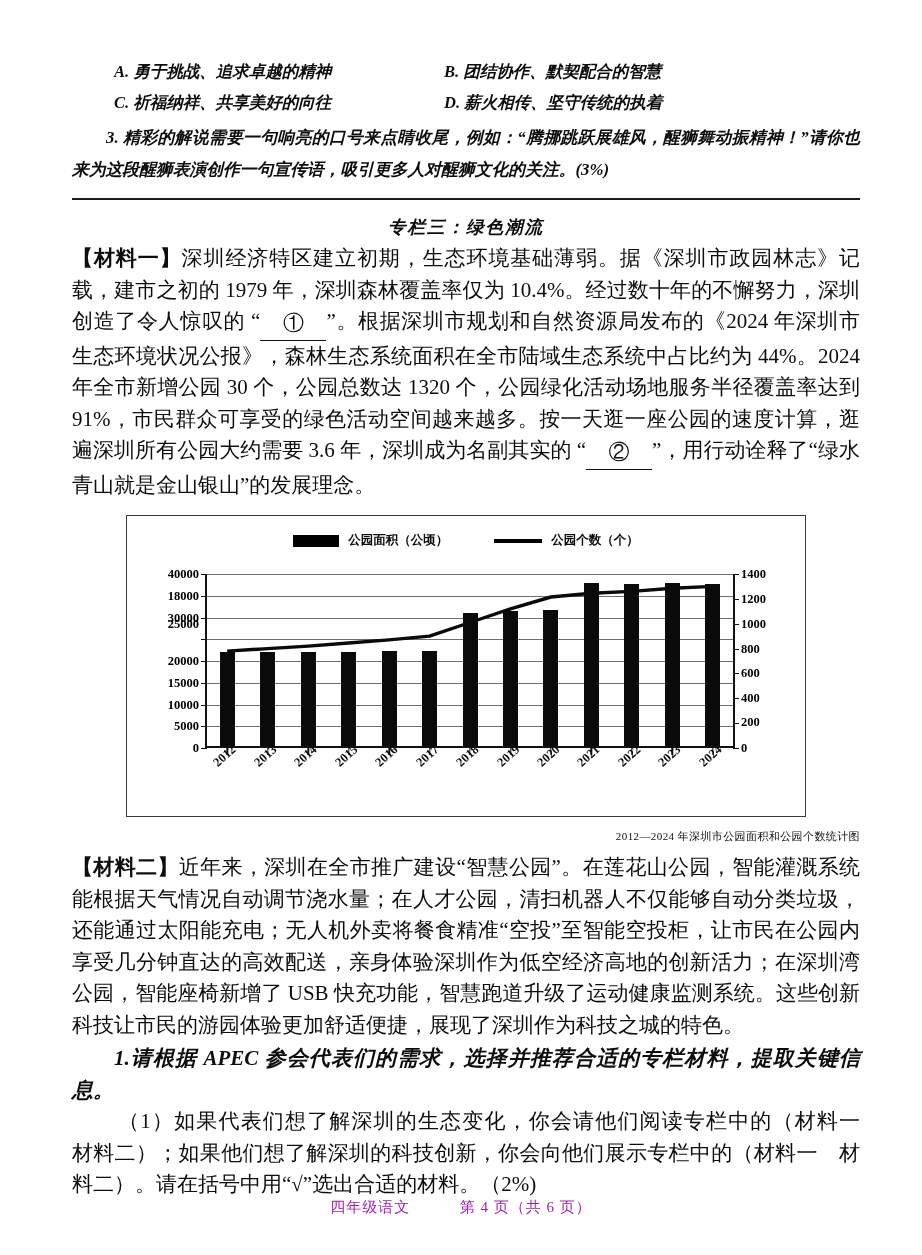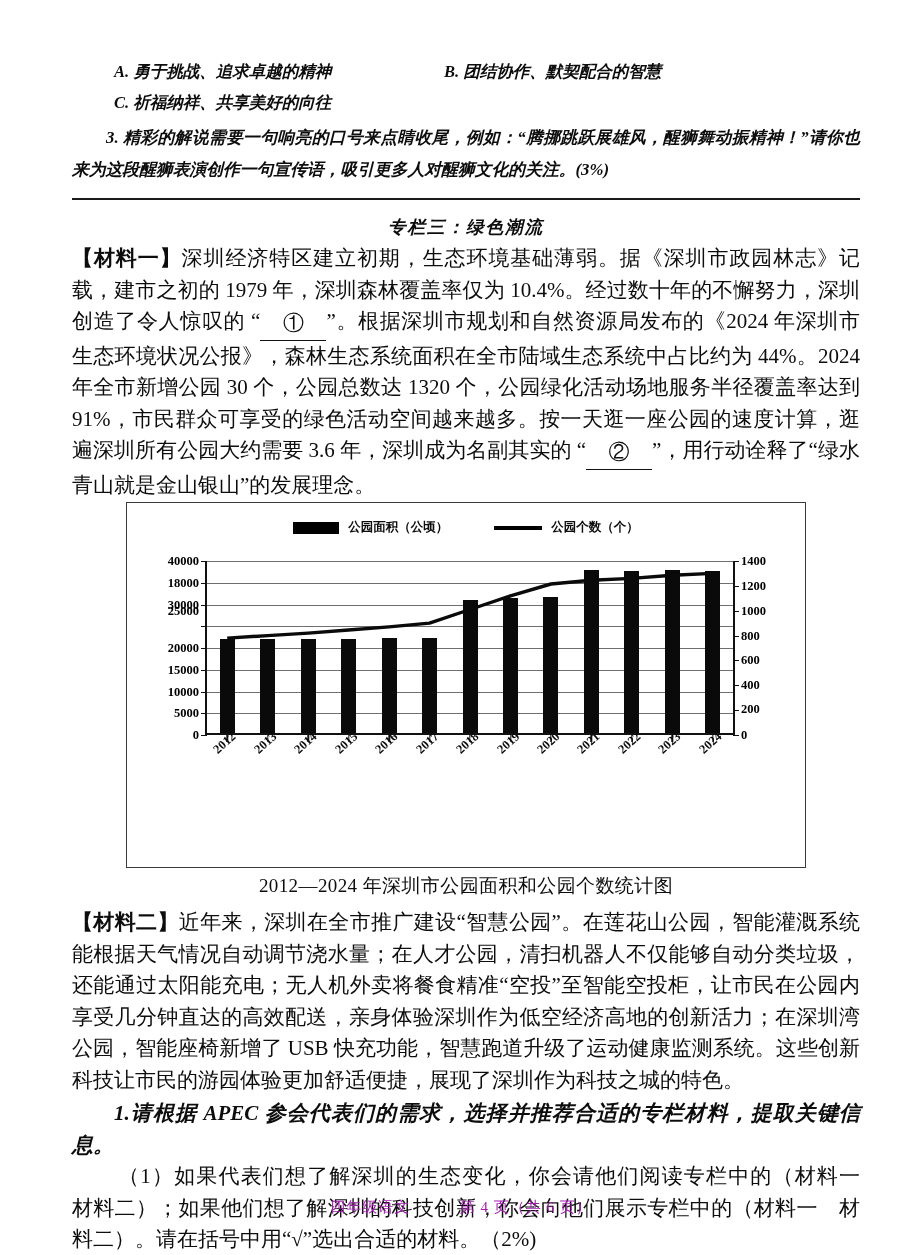--- a/index.html
+++ b/index.html
@@ -78,23 +78,23 @@
   .blank{
     display:inline-block;
     min-width:66px;
     border-bottom:1.2px solid #111;
     text-align:center;
     vertical-align:-2px;
   }
 
   
   .chart-box{
-    margin:1px auto 0 auto;
+    margin:14px auto 0 auto;
     width:680px;
-    height:366px;
+    height:302px;
     border:1.4px solid #3a3a3a;
     box-sizing:border-box;
     position:relative;
     background:#fff;
   }
   .legend{
     position:absolute;
     top:16px;left:0;right:0;
     display:flex;
     justify-content:center;
@@ -190,23 +190,23 @@
     position:absolute;
     left:50%;top:3px;
     font-size:12.5px;
     font-weight:bold;
     transform:translateX(-58%) rotate(-42deg);
     transform-origin:left top;
     white-space:nowrap;
   }
 
   .caption{
-    text-align:center;
-    font-size:19px;
-    margin-top:5px;
+    text-align:right;
+    font-size:11px;
+    margin-top:12px;
     letter-spacing:0.4px;
   }
 
   
   .footer{
     position:absolute;
     left:0;right:0;bottom:38px;
     text-align:center;
     font-size:15px;
     color:#9a9a9a;
@@ -220,20 +220,21 @@
 <div class="page">
   <div class="content">
 
     <div>
       <div class="opt-row">
         <div class="opt-col"><span>A.</span>&nbsp;<span>勇于挑战、追求卓越的精神</span></div>
         <div class="opt-col second"><span>B.</span>&nbsp;<span>团结协作、默契配合的智慧</span></div>
       </div>
       <div class="opt-row">
         <div class="opt-col"><span>C.</span>&nbsp;<span>祈福纳祥、共享美好的向往</span></div>
+        <div class="opt-col second"><span>D.</span>&nbsp;<span>薪火相传、坚守传统的执着</span></div>
       </div>
     </div>
 
     <div class="q3">
       <span class="indent">3. 精彩的解说需要一句响亮的口号来点睛收尾，例如：“腾挪跳跃展雄风，醒狮舞动振精神！”请你也来为这段醒狮表演创作一句宣传语，吸引更多人对醒狮文化的关注。(3%)</span>
     </div>
 
     <div class="rule"></div>
 
     <div class="section-title">专栏三：绿色潮流</div>

